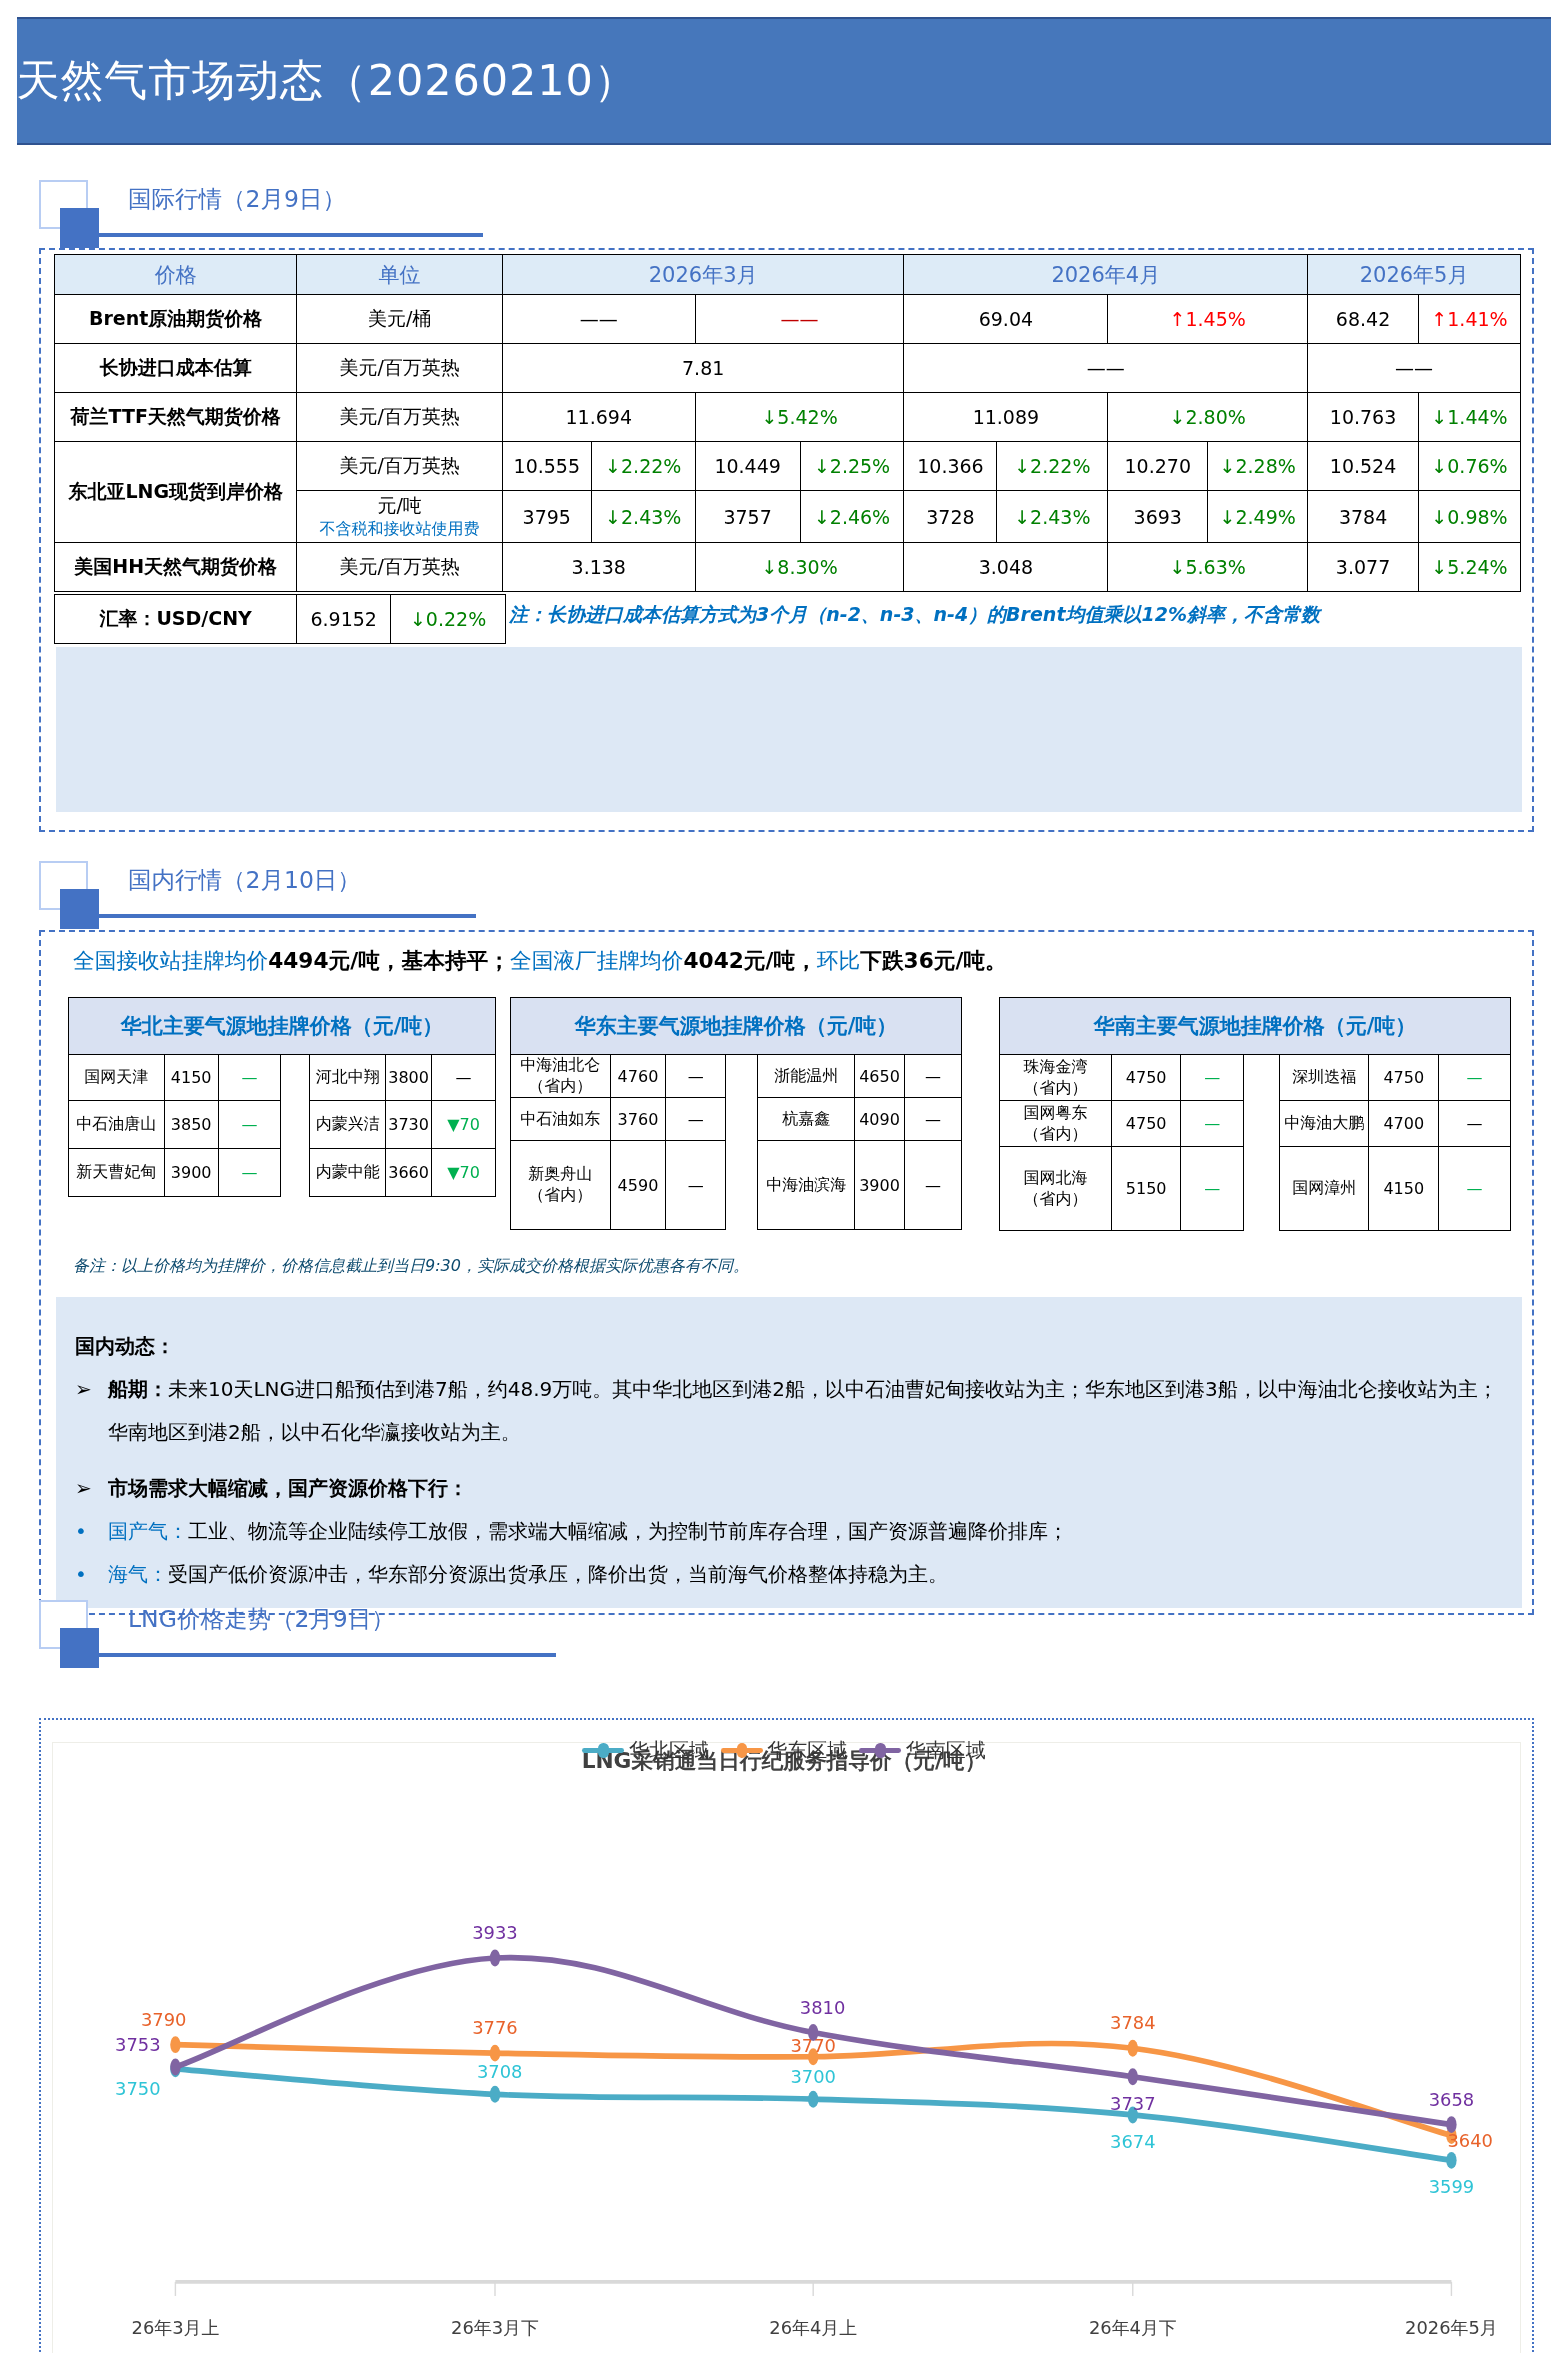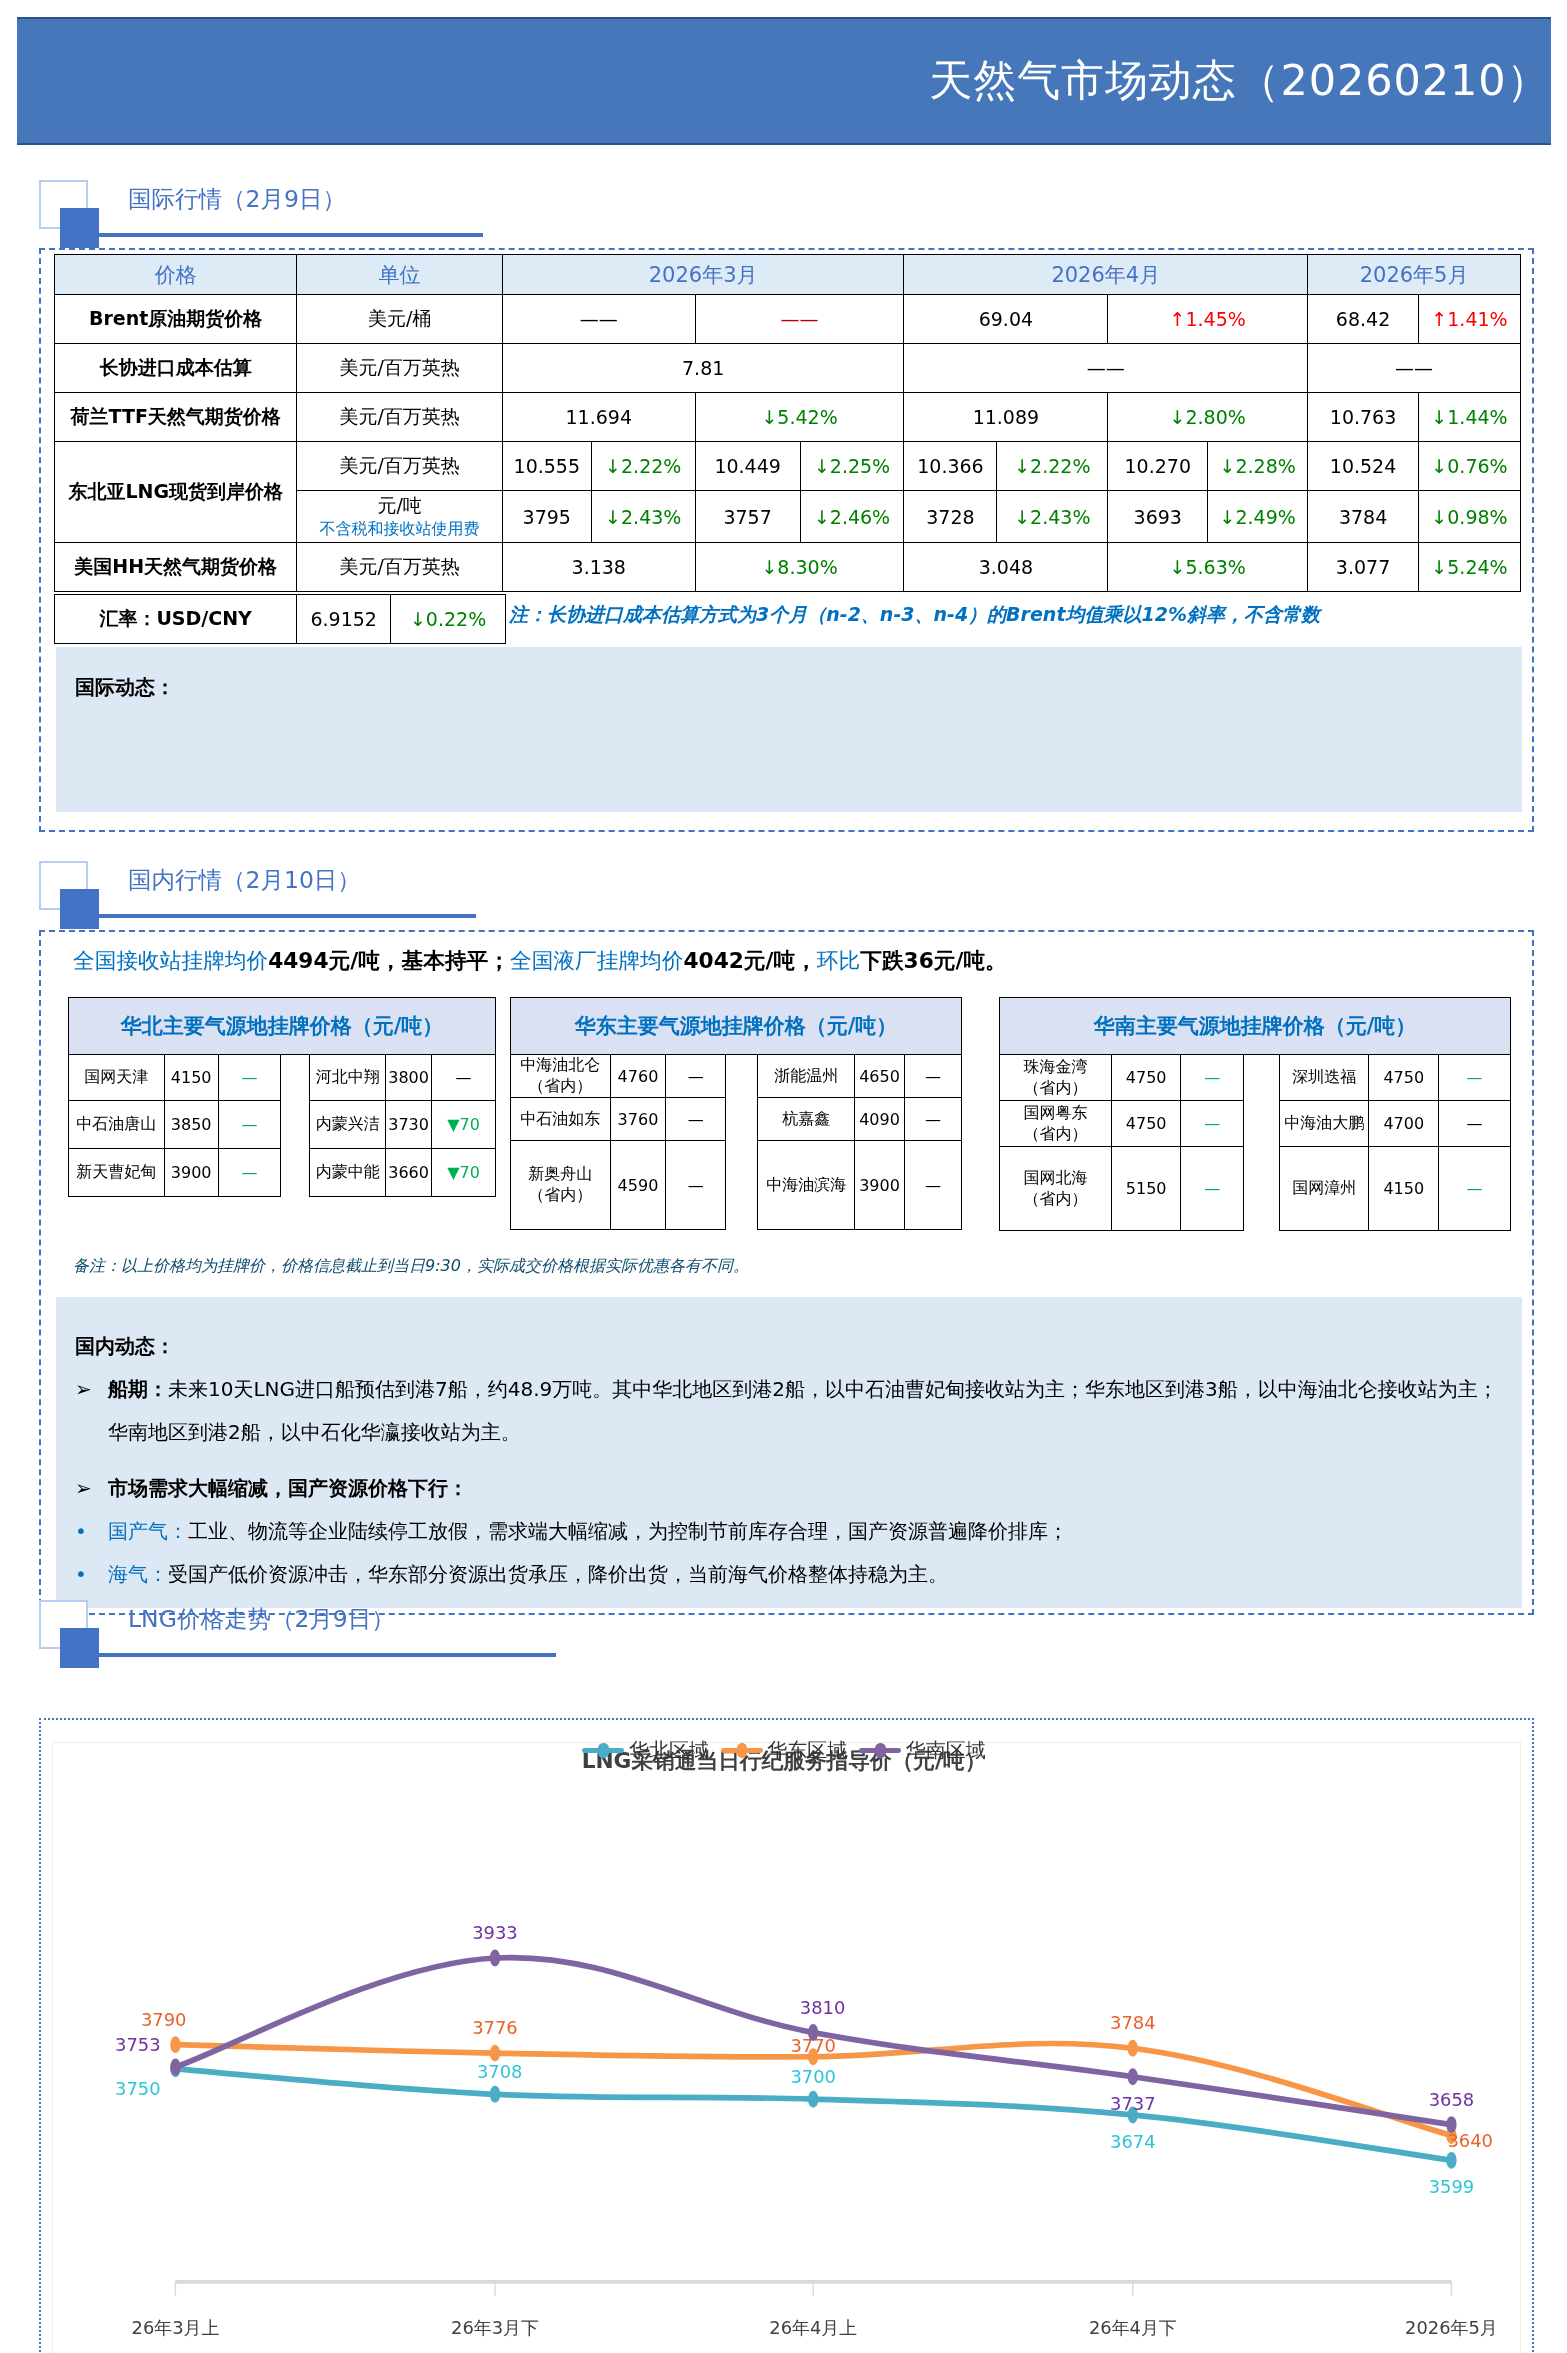--- a/index.html
+++ b/index.html
@@ -1,19 +1,19 @@
 <!DOCTYPE html>
 <html style="font-size:7.5px"><head>
 <meta charset="utf-8">
 <style>
   * { box-sizing: border-box; margin: 0; padding: 0; }
   body { width: 1568px; height: 2448px; background: #ffffff; font-family: "DejaVu Sans", "Liberation Sans", sans-serif; color: #000; position: relative; overflow: hidden; }
   .abs { position: absolute; }
   
-  .banner { left: 16.5px; top: 17px; width: 1534px; height: 128px; background: #4677bb; border-top: 2.8px solid #2f528f; border-bottom: 2.8px solid #2f528f; display: flex; align-items: center; justify-content: flex-end; }
+  .banner { left: 16.5px; top: 17px; width: 1534px; height: 128px; background: #4677bb; border-top: 2.8px solid #2f528f; border-bottom: 2.8px solid #2f528f; display: flex; align-items: center; justify-content: flex-start; }
   .banner span { color: #fff; font-size: 43px; letter-spacing: 0.9px; }
   
   .sec-head { height: 71px; }
   .sec-head .outline { position: absolute; left: 0; top: 0; width: 49px; height: 49px; border: 2.8px solid #b8cdf3; background: #fff; }
   .sec-head .block { position: absolute; left: 21px; top: 28px; width: 39px; height: 40px; background: #4472c4; }
   .sec-head .line { position: absolute; left: 60px; top: 53px; height: 3.8px; background: #4472c4; }
   .sec-head .txt { position: absolute; left: 89px; top: 2.8px; font-size: 23.5px; color: #4472c4; }
   
   .dash { border: 2.4px dashed #4472c4; }
   
@@ -160,21 +160,20 @@
       <tr>
     <td class="name" style="width:243px; height:40px;">汇率：USD/CNY</td>
     <td style="width:94px;">6.9152</td>
     <td class="down" style="width:115px;">↓0.22%</td>
   </tr>
 </tbody>
   </table>
 <div class="abs note-ital" style="left:509px; top:602px;">注：长协进口成本估算方式为3个月（n-2、n-3、n-4）的Brent均值乘以12%斜率，不含常数</div>
 
 <div class="abs dyn" style="left:56px; top:647px; width:1466px; height:165px;">
-  <div class="h" style="line-height:42px;">国际动态：</div>
 </div>
 
 <div class="abs sec-head" style="left:39px; top:861px; width:447px;">
   <div class="outline"></div>
   <div class="block"></div>
   <div class="line" style="width:377px;"></div>
   <div class="txt">国内行情（2月10日）</div>
 </div>
 
 <div class="abs dash" style="left:39px; top:930px; width:1495px; height:685px;"></div>

